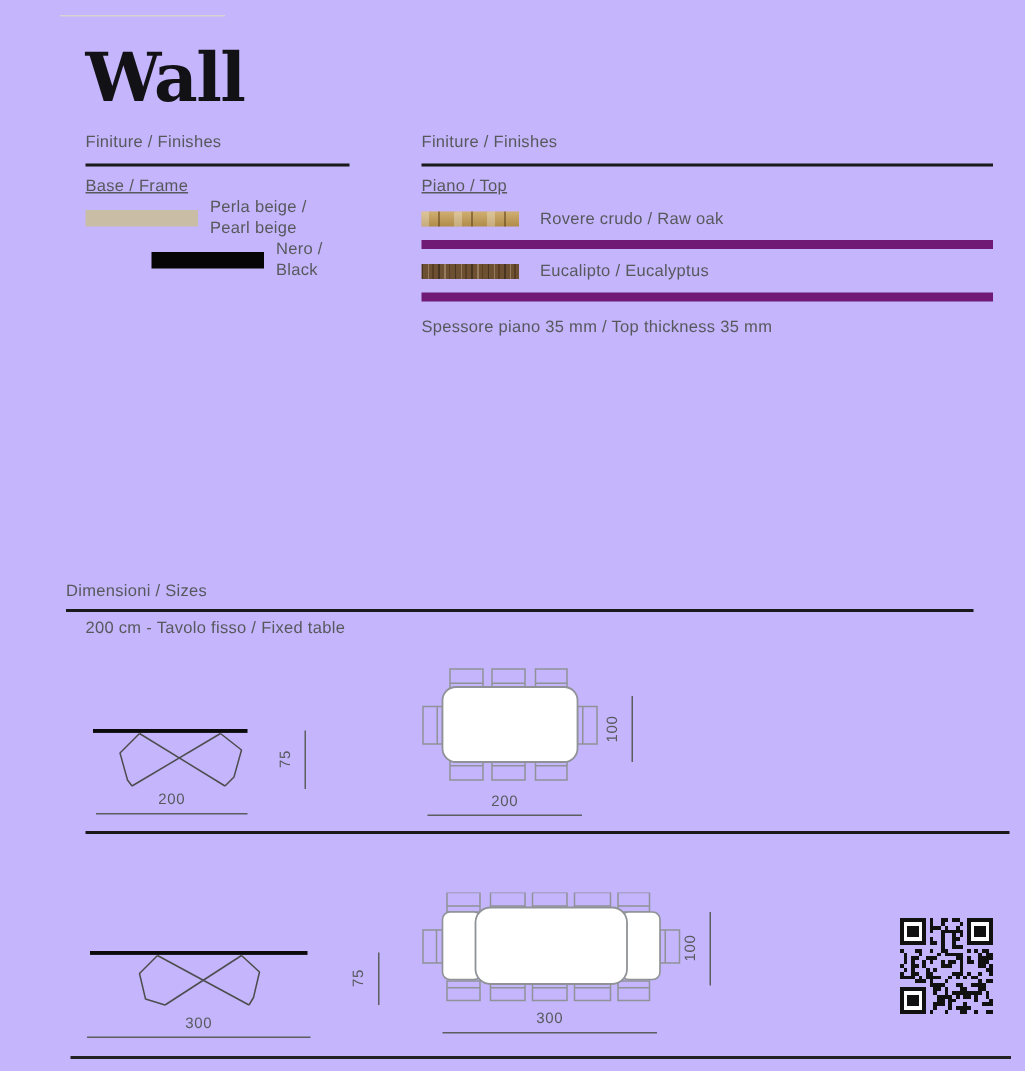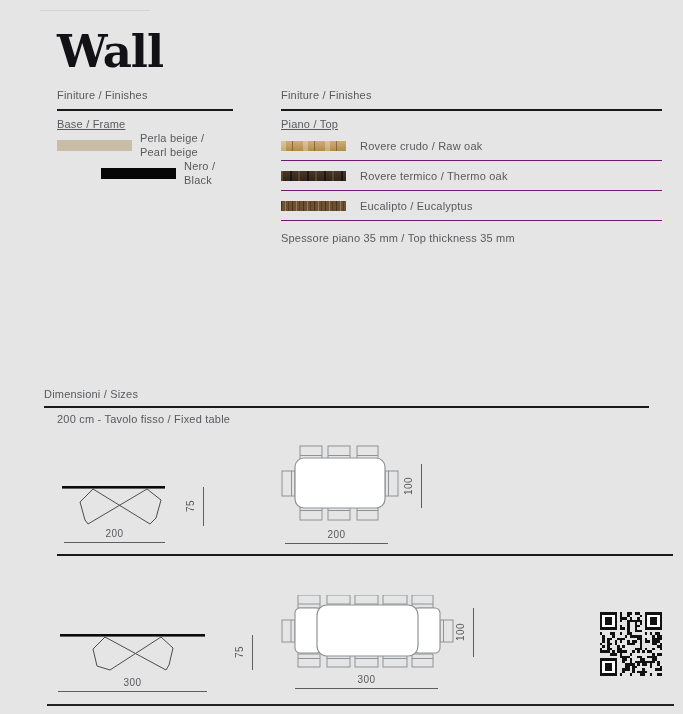--- a/index.html
+++ b/index.html
@@ -1,17 +1,17 @@
 <!DOCTYPE html>
 <html><head>
 <meta charset="utf-8">
 <style>
   html,body{margin:0;padding:0;background:#fff;}
   .page{
-    position:relative;width:683px;height:714px;background:#e5e5e5;overflow:hidden;
+    position:relative;width:683px;height:714px;background:#c4b5fd;overflow:hidden;
     font-family:"Liberation Sans",sans-serif;color:#58595c;
   }
   .txt{font-size:11px;line-height:14px;letter-spacing:.2px;color:#58595c;}
 
   
   .top-mark{position:absolute;left:40px;top:10px;width:110px;height:1px;background:#d4d4d4;}
 
   
   .title{
     position:absolute;left:57px;top:28px;margin:0;
@@ -28,21 +28,21 @@
   .subsec{margin-top:6px;text-decoration:underline;}
 
   .swatch-row{display:flex;align-items:center;}
   .col-left .swatch-row{margin-top:0;}
   .row-l1{margin-top:13px;}
   .row-l2{margin-top:19px;padding-left:44px;}
   .sw{flex:none;}
   .sw-left{width:75px;height:11px;margin-right:8px;}
   .sw-right{width:65px;height:10px;margin-right:14px;}
 
-  .wood-row{padding:8px 0 7px 0;border-bottom:1px solid #701a75;display:flex;align-items:center;}
+  .wood-row{padding:8px 0 7px 0;border-bottom:6px solid #701a75;display:flex;align-items:center;}
   .wood-row:first-of-type{padding-top:9px;}
   .note{margin-top:10px;}
 
   
   .tex-raw{
     background-image:
       repeating-linear-gradient(91deg, rgba(255,255,255,.28) 0 5px, rgba(0,0,0,0) 5px 11px, rgba(94,64,22,.55) 11px 12.5px, rgba(0,0,0,0) 12.5px 22px),
       linear-gradient(180deg, rgba(255,255,255,.18), rgba(0,0,0,.10));
   }
   .tex-thermo{
@@ -95,24 +95,20 @@
     </div>
   </div>
 
   <div class="col col-right">
     <div class="txt sec-title">Finiture / Finishes</div>
     <hr class="rule-dark">
     <div class="txt subsec">Piano / Top</div>
     <div class="wood-row">
       <span class="sw sw-right tex-raw" style="background-color: rgb(197, 156, 82);"></span>
       <span class="txt">Rovere crudo / Raw oak</span>
-    </div>
-    <div class="wood-row">
-      <span class="sw sw-right tex-thermo" style="background-color: rgb(59, 43, 29);"></span>
-      <span class="txt">Rovere termico / Thermo oak</span>
     </div>
     <div class="wood-row">
       <span class="sw sw-right tex-euca" style="background-color: rgb(109, 80, 50);"></span>
       <span class="txt">Eucalipto / Eucalyptus</span>
     </div>
     <div class="txt note">Spessore piano 35 mm / Top thickness 35 mm</div>
   </div>
 
   <div class="sizes-head">
     <div class="txt">Dimensioni / Sizes</div>

